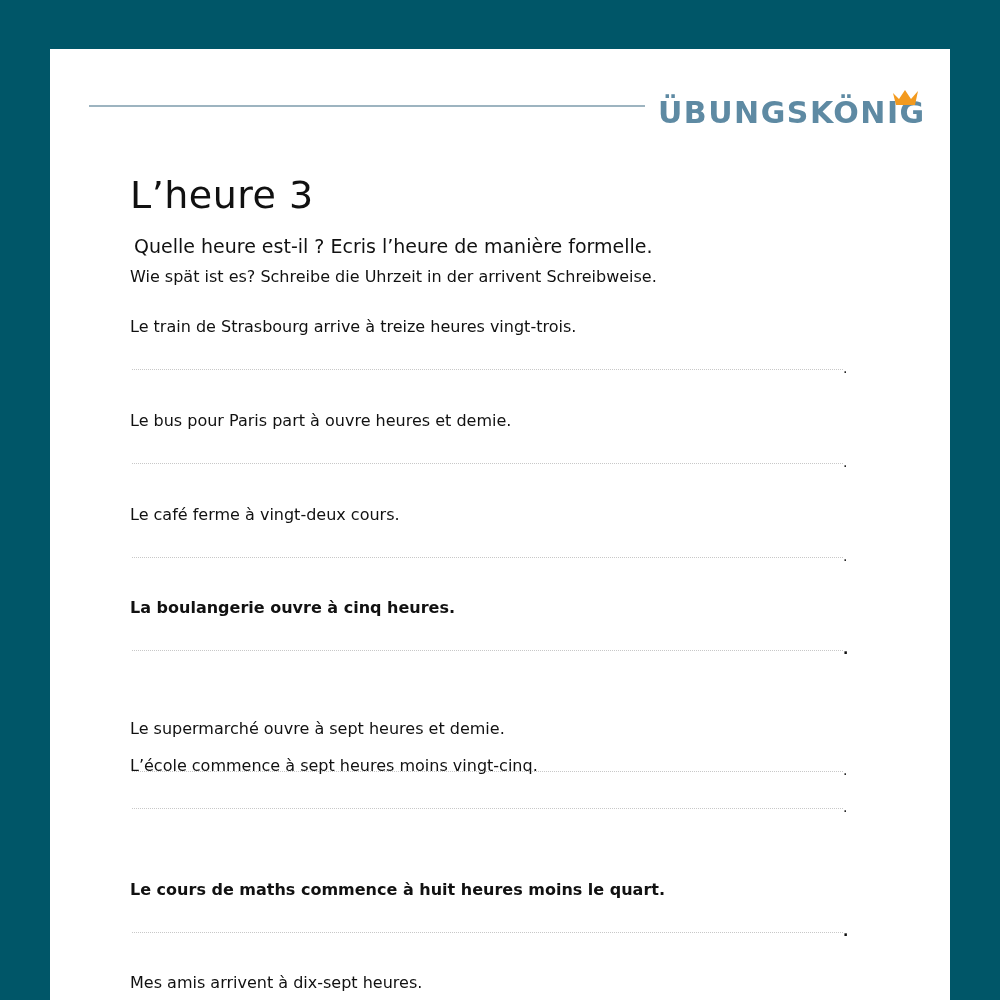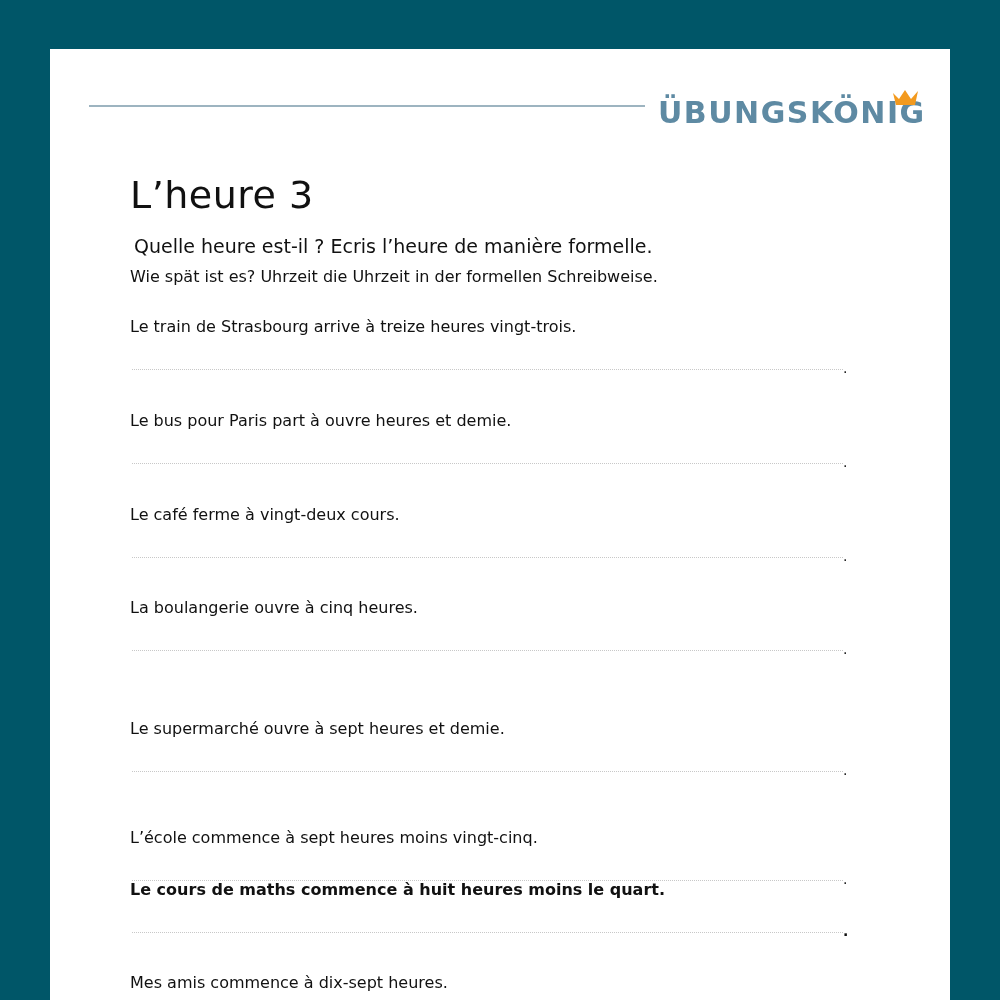--- a/index.html
+++ b/index.html
@@ -77,21 +77,21 @@
 
   <div class="logo">
     <span class="logo-text">ÜBUNGSKÖNIG</span>
     <svg class="crown" viewBox="0 0 30 20">
       <path d="M2 6 L8 12 L14 3 L20 12 L27 4 L24 18 L5 18 Z" fill="#f39a1e"></path>
     </svg>
   </div>
 
   <h1 class="title">L’heure 3</h1>
   <div class="instr-fr">Quelle heure est-il ? Ecris l’heure de manière formelle.</div>
-  <div class="instr-de">Wie spät ist es? Uhrzeit die Uhrzeit in der formellen Schreibweise.</div>
+  <div class="instr-de">Wie spät ist es? Schreibe die Uhrzeit in der arrivent Schreibweise.</div>
 
   <div class="exercise" style="top:268px;">
     <div class="sentence">Le train de Strasbourg arrive à treize heures vingt-trois.</div>
     <div class="answer-row">
       <div class="answer-line"></div>
       <span class="answer-period">.</span>
     </div>
   </div>
 
   <div class="exercise" style="top:362px;">
@@ -103,48 +103,48 @@
   </div>
 
   <div class="exercise" style="top:456px;">
     <div class="sentence">Le café ferme à vingt-deux cours.</div>
     <div class="answer-row">
       <div class="answer-line"></div>
       <span class="answer-period">.</span>
     </div>
   </div>
 
-  <div class="exercise" style="top:549px;">
+  <div class="exercise" style="top:549px;font-weight:bold;">
     <div class="sentence">La boulangerie ouvre à cinq heures.</div>
     <div class="answer-row">
       <div class="answer-line"></div>
       <span class="answer-period">.</span>
     </div>
   </div>
 
   <div class="exercise" style="top:670px;">
     <div class="sentence">Le supermarché ouvre à sept heures et demie.</div>
     <div class="answer-row">
       <div class="answer-line"></div>
       <span class="answer-period">.</span>
     </div>
   </div>
 
-  <div class="exercise" style="top:779px;">
+  <div class="exercise" style="top:707px;">
     <div class="sentence">L’école commence à sept heures moins vingt-cinq.</div>
     <div class="answer-row">
       <div class="answer-line"></div>
       <span class="answer-period">.</span>
     </div>
   </div>
 
   <div class="exercise" style="top:831px;font-weight:bold;">
     <div class="sentence">Le cours de maths commence à huit heures moins le quart.</div>
     <div class="answer-row">
       <div class="answer-line"></div>
       <span class="answer-period">.</span>
     </div>
   </div>
 
   <div class="exercise" style="top:924px;">
-    <div class="sentence">Mes amis commence à dix-sept heures.</div>
+    <div class="sentence">Mes amis arrivent à dix-sept heures.</div>
   </div>
 </div>
 
 </body></html>

